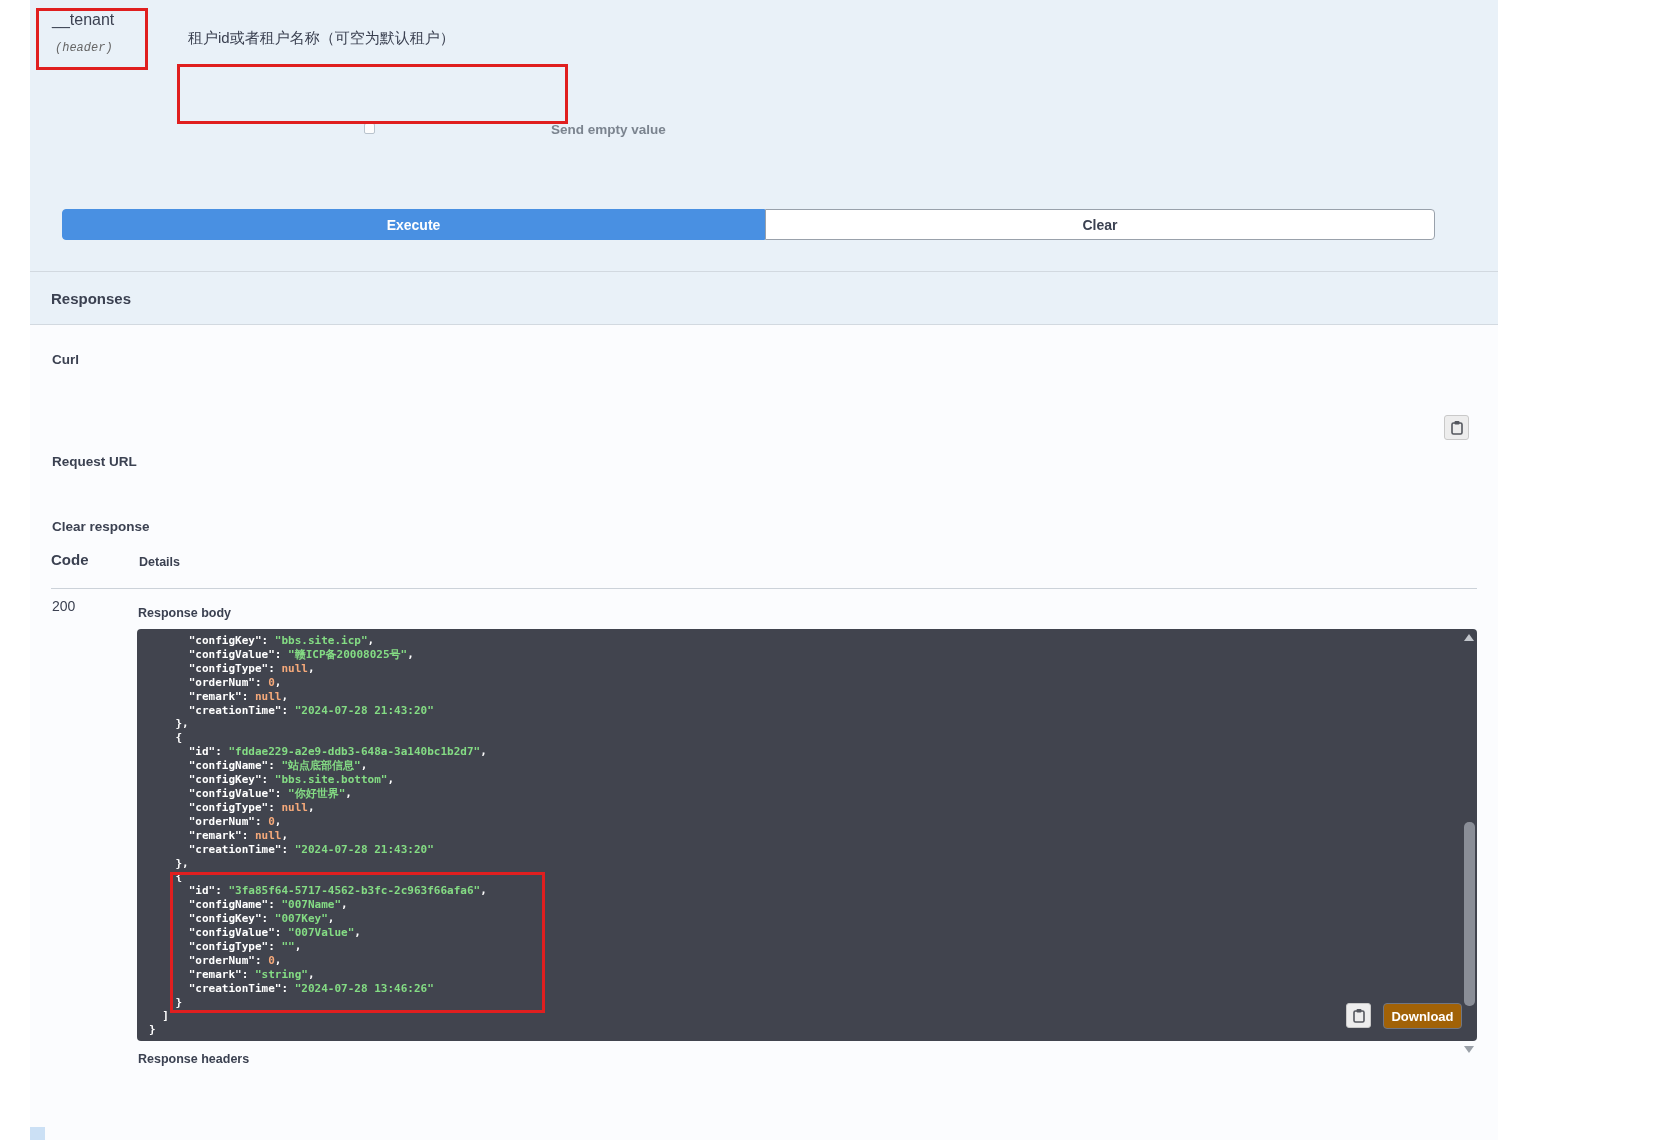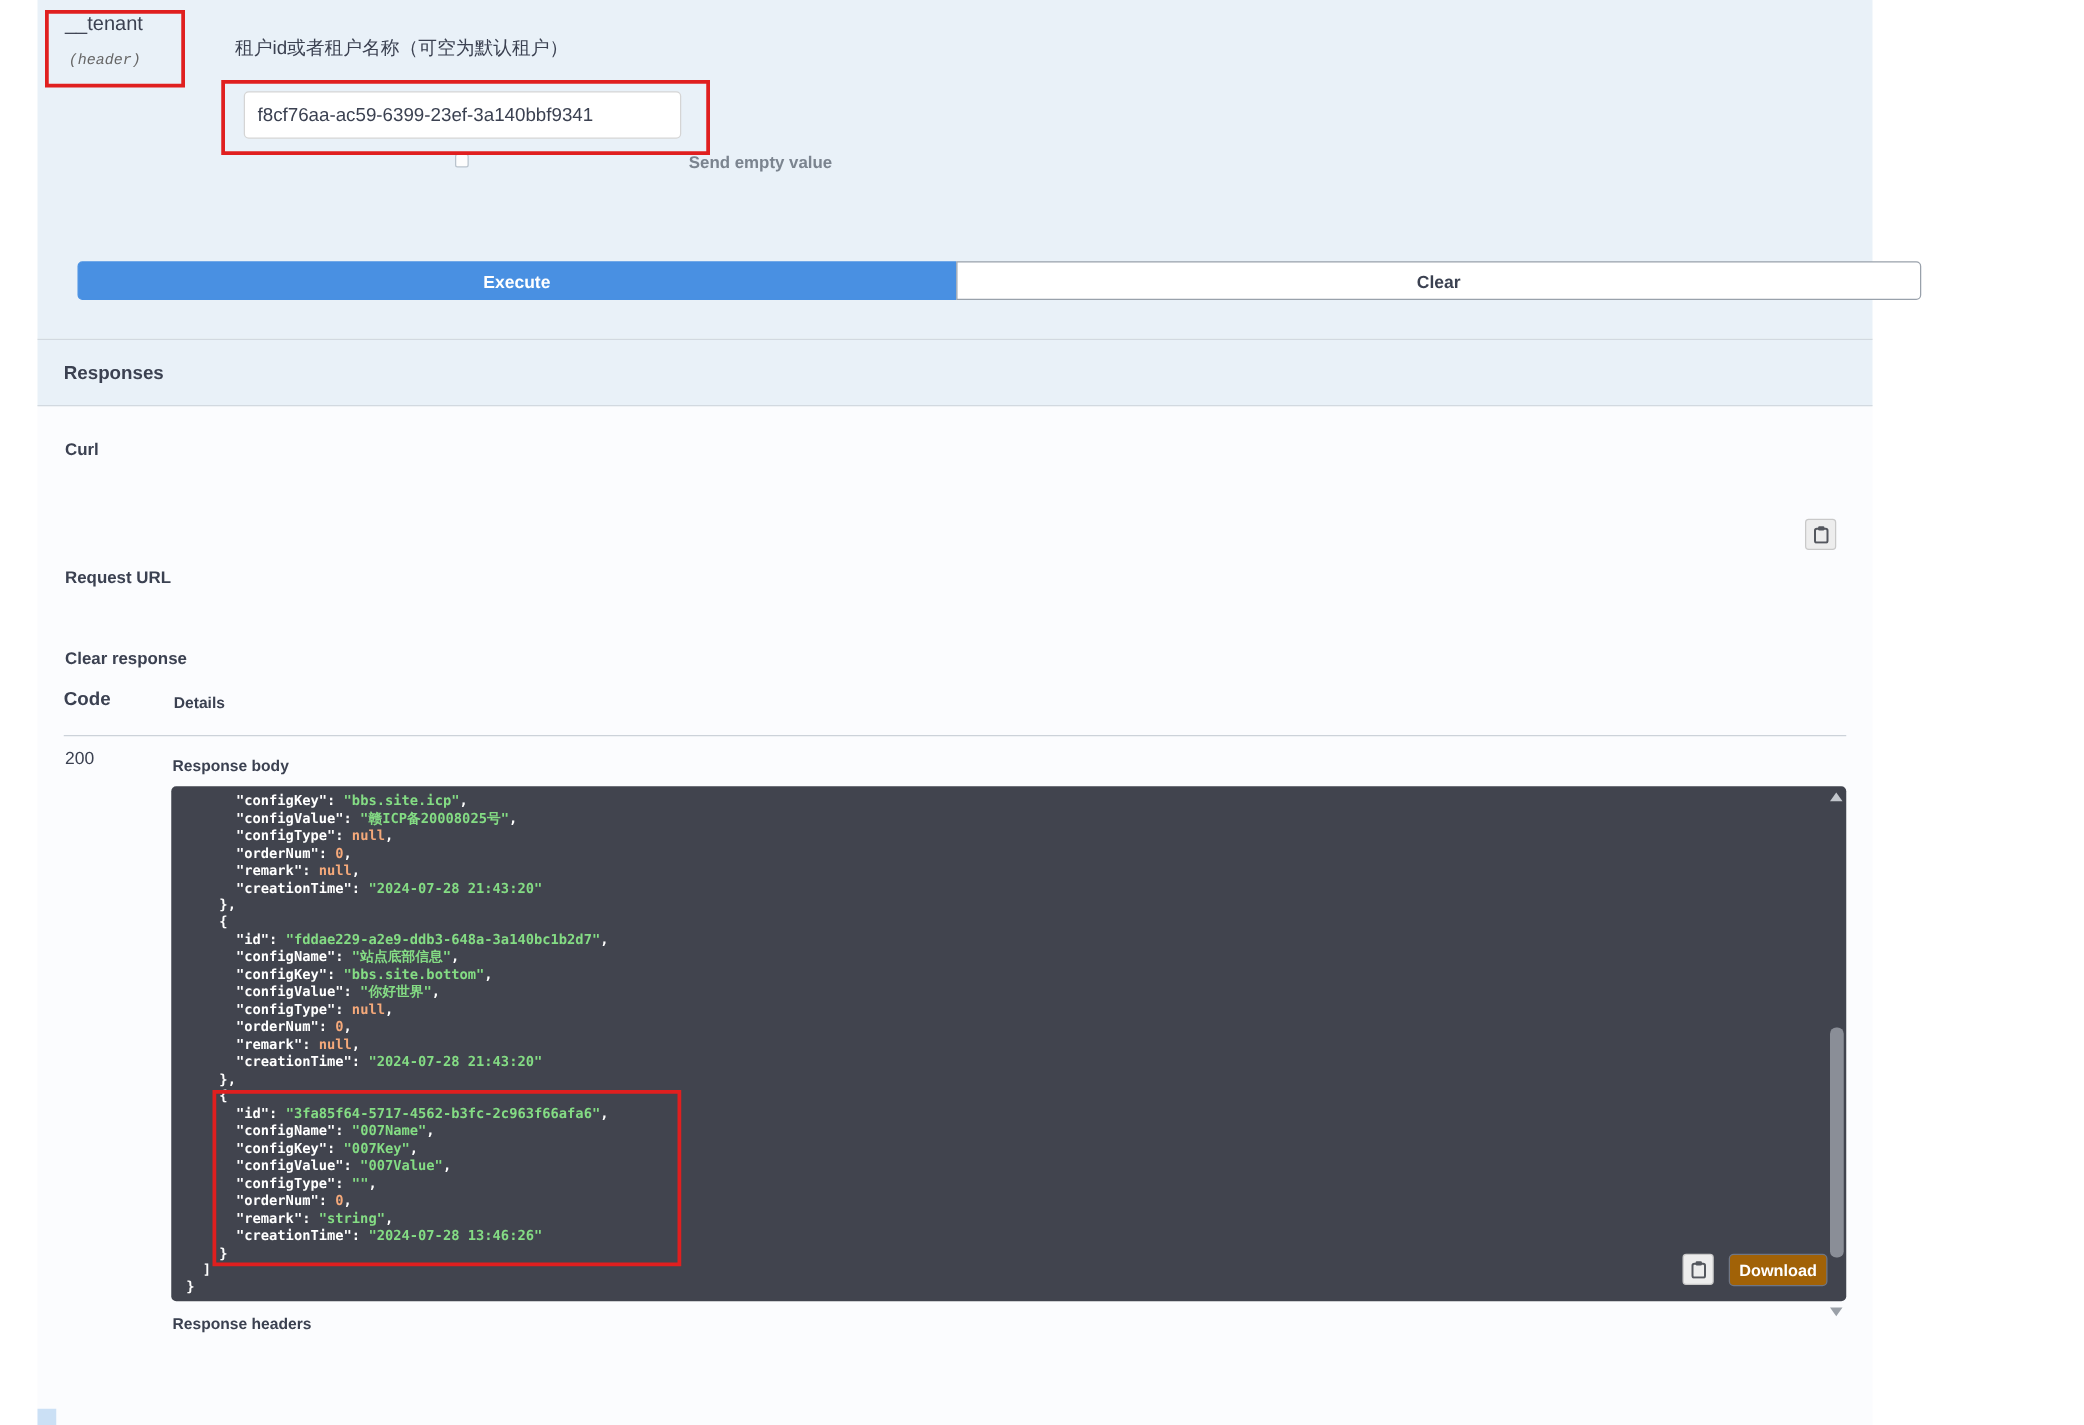--- a/index.html
+++ b/index.html
@@ -22,21 +22,21 @@
   .param-name { left:52px; top:11px; font-size:16px; color:#3b4151; }
   .param-in { left:55px; top:41px; font-family:"Liberation Mono", monospace; font-style:italic; font-size:12px; color:#666; }
   .param-desc { left:188px; top:29px; font-size:15px; color:#3b4151; }
   .param-input { left:195px; top:73px; width:350px; height:38px; border:1px solid #d5d5d5; border-radius:4px;
     padding:0 10px; font-size:15px; color:#3b4151; font-family:"Liberation Sans", sans-serif; background:#fff; }
   .checkbox { left:364px; top:123px; width:11px; height:11px; background:#fdfdfd; border:1px solid #b9c3cd; border-radius:2px; cursor:pointer; }
   .send-empty-label { left:551px; top:122px; font-size:13.5px; font-weight:700; color:#7b848f; }
 
   .btn-execute { left:62px; top:209px; width:703px; height:31px; background:#4990e2; border:1px solid #4990e2;
     border-radius:4px 0 0 4px; color:#fff; font-weight:700; font-size:14px; cursor:pointer; font-family:"Liberation Sans", sans-serif; }
-  .btn-clear { left:765px; top:209px; width:772px; height:31px; background:#fff; border:1px solid #99a1ab;
+  .btn-clear { left:765px; top:209px; width:670px; height:31px; background:#fff; border:1px solid #99a1ab;
     border-radius:0 4px 4px 0; color:#3b4151; font-weight:700; font-size:14px; cursor:pointer; font-family:"Liberation Sans", sans-serif; }
 
   .sec-label { font-size:13.5px; font-weight:700; color:#3b4151; }
   .curl-label { left:52px; top:352px; }
   .requrl-label { left:52px; top:454px; }
   .servresp-label { left:52px; top:519px; }
   .code-col-header { left:51px; top:551px; font-size:15px; font-weight:700; }
   .details-col-header { left:139px; top:555px; font-size:12.5px; font-weight:700; }
   .table-rule { left:51px; top:588px; width:1426px; height:1px; background:#ccd2d9; }
   .status-code { left:52px; top:598px; font-size:14px; color:#3b4151; }
@@ -71,21 +71,20 @@
 
 <div class="screen">
 
   <div class="abs params-section"></div>
   <div class="abs responses-content"></div>
   <div class="abs next-block-sliver"></div>
 
   <div class="abs param-name">__tenant</div>
   <div class="abs param-in">(header)</div>
   <div class="abs param-desc">租户id或者租户名称（可空为默认租户）</div>
-  <input class="abs param-input" value="f8cf76aa-ac59-6399-23ef-3a140bbf9341" style="">
   <div class="abs checkbox"></div>
   <div class="abs send-empty-label">Send empty value</div>
 
   <div class="abs red-box box1"></div>
   <div class="abs red-box box2"></div>
   <div class="abs red-box box3"></div>
 
   <button class="abs btn-execute">Execute</button>
   <button class="abs btn-clear">Clear</button>
 

